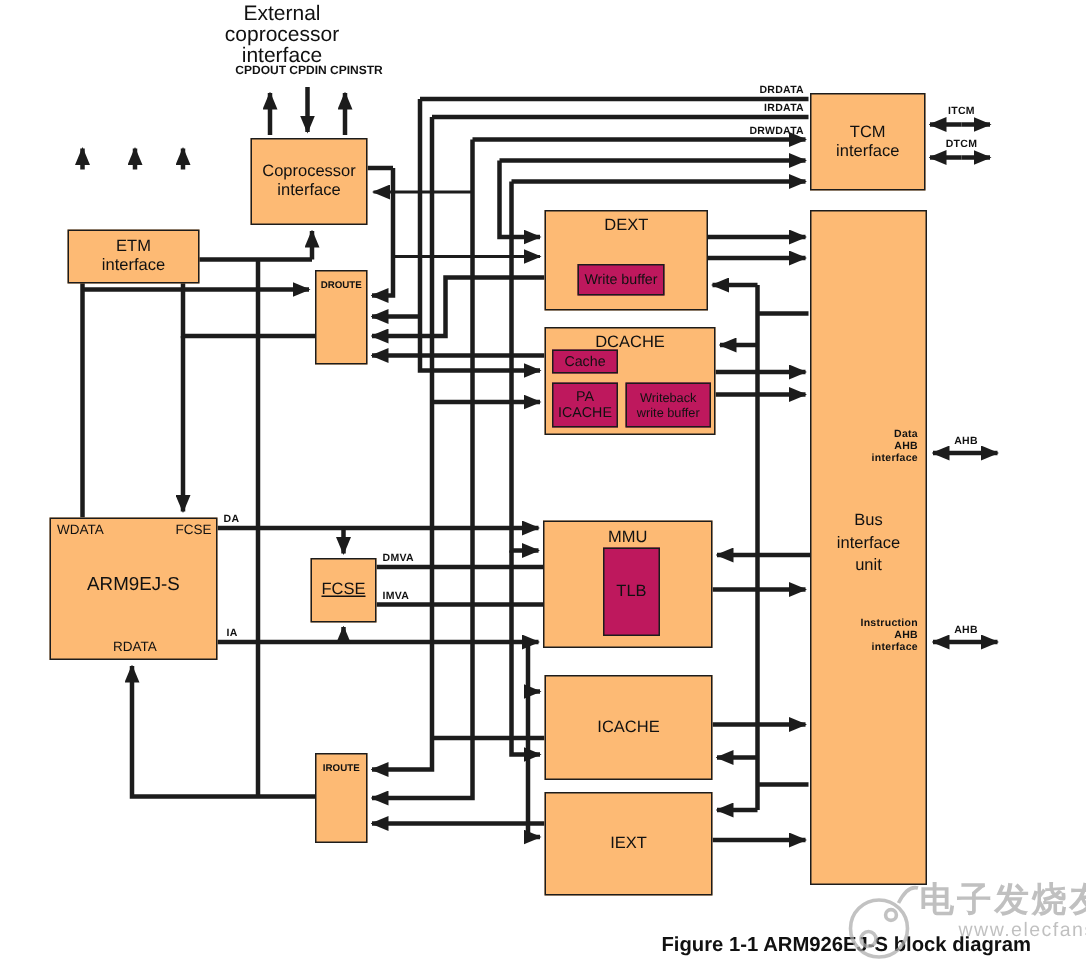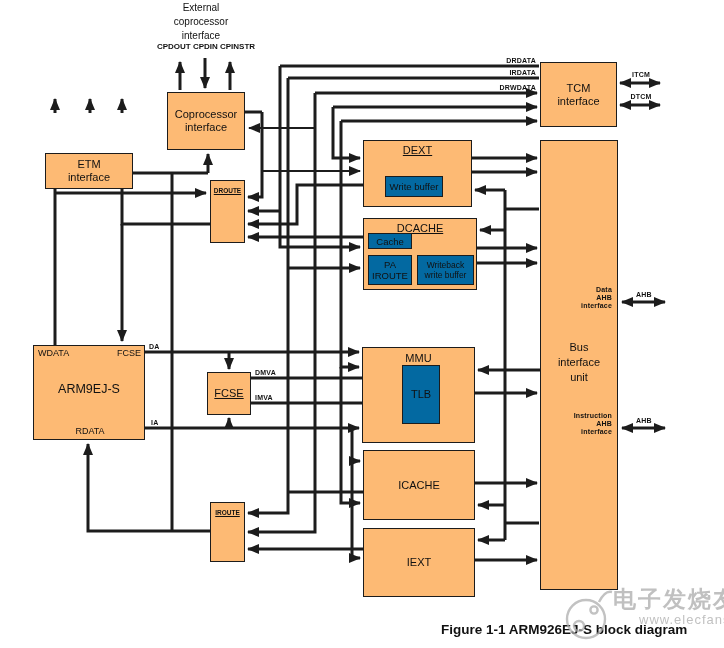--- a/index.html
+++ b/index.html
@@ -4,22 +4,22 @@
 <style>
   html,body{margin:0;padding:0;background:#fff;}
   #canvas{position:relative;width:724px;height:648px;background:#fff;overflow:hidden;
           font-family:"Liberation Sans",sans-serif;color:#111;}
   svg.wires{position:absolute;left:0;top:0;z-index:1;}
   svg.wires path{fill:none;stroke:#1c1c1c;stroke-width:3;}
   svg.wires path.thin{stroke-width:2;}
   .box{position:absolute;border:1.6px solid #1c1c1c;background:#fdba74;box-sizing:border-box;
        display:flex;align-items:center;justify-content:center;text-align:center;
        white-space:pre-line;font-size:11px;line-height:13px;z-index:2;}
-  .box.toplabel{align-items:flex-start;padding-top:3px;text-decoration:underline;}
-  .inner{z-index:3;background:#0369a1;}
+  .box.toplabel{align-items:flex-start;padding-top:3px;}
+  .inner{z-index:3;background:#be185d;}
   .lbl{position:absolute;z-index:3;white-space:pre-line;}
   .tiny{font-size:7px;font-weight:bold;letter-spacing:.2px;line-height:8px;}
   .sig9{font-size:9px;}
   .ctr{text-align:center;}
   .rgt{text-align:right;}
   .routelbl{font-size:6.5px;font-weight:bold;text-align:center;}
   #caption{position:absolute;font-size:13.5px;font-weight:bold;white-space:nowrap;z-index:4;}
   #watermark{position:absolute;left:563px;top:586px;z-index:5;opacity:.72;color:#a9a9a9;}
   #watermark .wm-row{display:flex;align-items:flex-start;}
   #wm-brand{font-size:23px;font-weight:bold;letter-spacing:2px;line-height:26px;}
@@ -129,21 +129,21 @@
 
   <div class="box" style="left:540px;top:62px;width:77px;height:65px;"><span>TCM
 interface</span></div>
 
   <div class="box toplabel" style="left:363px;top:140px;width:109px;height:67px;"><span>DEXT</span></div>
   <div class="box inner" style="left:385px;top:176px;width:58px;height:21px;font-size:9.5px;"><span>Write buffer</span></div>
 
   <div class="box toplabel" style="left:363px;top:218px;width:114px;height:72px;"><span>DCACHE</span></div>
   <div class="box inner" style="left:368px;top:233px;width:44px;height:16px;font-size:9.5px;"><span>Cache</span></div>
   <div class="box inner" style="left:368px;top:255px;width:44px;height:30px;font-size:9.5px;line-height:11px;"><span>PA
-IROUTE</span></div>
+ICACHE</span></div>
   <div class="box inner" style="left:417px;top:255px;width:57px;height:30px;font-size:8.5px;line-height:10px;"><span>Writeback
 write buffer</span></div>
 
   <div class="box" style="left:540px;top:140px;width:78px;height:450px;align-items:flex-start;"></div>
   <div class="lbl ctr" style="left:540px;top:340px;width:78px;font-size:11px;line-height:15px;">Bus
 interface
 unit</div>
   <div class="lbl tiny rgt" style="left:556px;top:286px;width:56px;">Data
 AHB
 interface</div>
@@ -152,32 +152,32 @@
 interface</div>
 
   <div class="box" style="left:33px;top:345px;width:112px;height:95px;"></div>
   <div class="lbl ctr" style="left:33px;top:382px;width:112px;font-size:12.5px;">ARM9EJ-S</div>
   <div class="lbl sig9" style="left:38px;top:348px;">WDATA</div>
   <div class="lbl sig9 rgt" style="left:91px;top:348px;width:50px;">FCSE</div>
   <div class="lbl sig9 ctr" style="left:55px;top:426px;width:70px;">RDATA</div>
 
   <div class="box" style="left:207px;top:372px;width:44px;height:43px;text-decoration:underline;"><span>FCSE</span></div>
 
-  <div class="box" style="left:362px;top:347px;width:113px;height:96px;align-items:flex-start;padding-top:4px;"><span>MMU</span></div>
+  <div class="box" style="left:362px;top:347px;width:113px;height:85px;align-items:flex-start;padding-top:4px;"><span>MMU</span></div>
   <div class="box" style="left:363px;top:450px;width:112px;height:70px;"><span>ICACHE</span></div>
 
   <div class="box inner" style="left:402px;top:365px;width:38px;height:59px;"><span>TLB</span></div>
 
   <div class="box" style="left:363px;top:528px;width:112px;height:69px;"><span>IEXT</span></div>
 
   <div class="box toplabel routelbl" style="left:210px;top:180px;width:35px;height:63px;"><span>DROUTE</span></div>
 
   <div class="box toplabel routelbl" style="left:210px;top:502px;width:35px;height:60px;"><span>IROUTE</span></div>
 
-  <div class="lbl ctr" style="left:136px;top:1px;width:130px;font-size:10px;line-height:14px;">External
+  <div class="lbl ctr" style="left:123px;top:1px;width:130px;font-size:14px;line-height:14px;">External
 coprocessor
 interface</div>
   <div class="lbl ctr" style="left:138px;top:42px;width:136px;font-size:8px;font-weight:bold;">CPDOUT  CPDIN  CPINSTR</div>
 
   <div class="lbl tiny rgt" style="left:496px;top:57px;width:40px;">DRDATA</div>
   <div class="lbl tiny rgt" style="left:498px;top:69px;width:38px;">IRDATA</div>
   <div class="lbl tiny rgt" style="left:490px;top:84px;width:46px;">DRWDATA</div>
 
   <div class="lbl tiny ctr" style="left:618px;top:71px;width:46px;">ITCM</div>
   <div class="lbl tiny ctr" style="left:618px;top:93px;width:46px;">DTCM</div>

